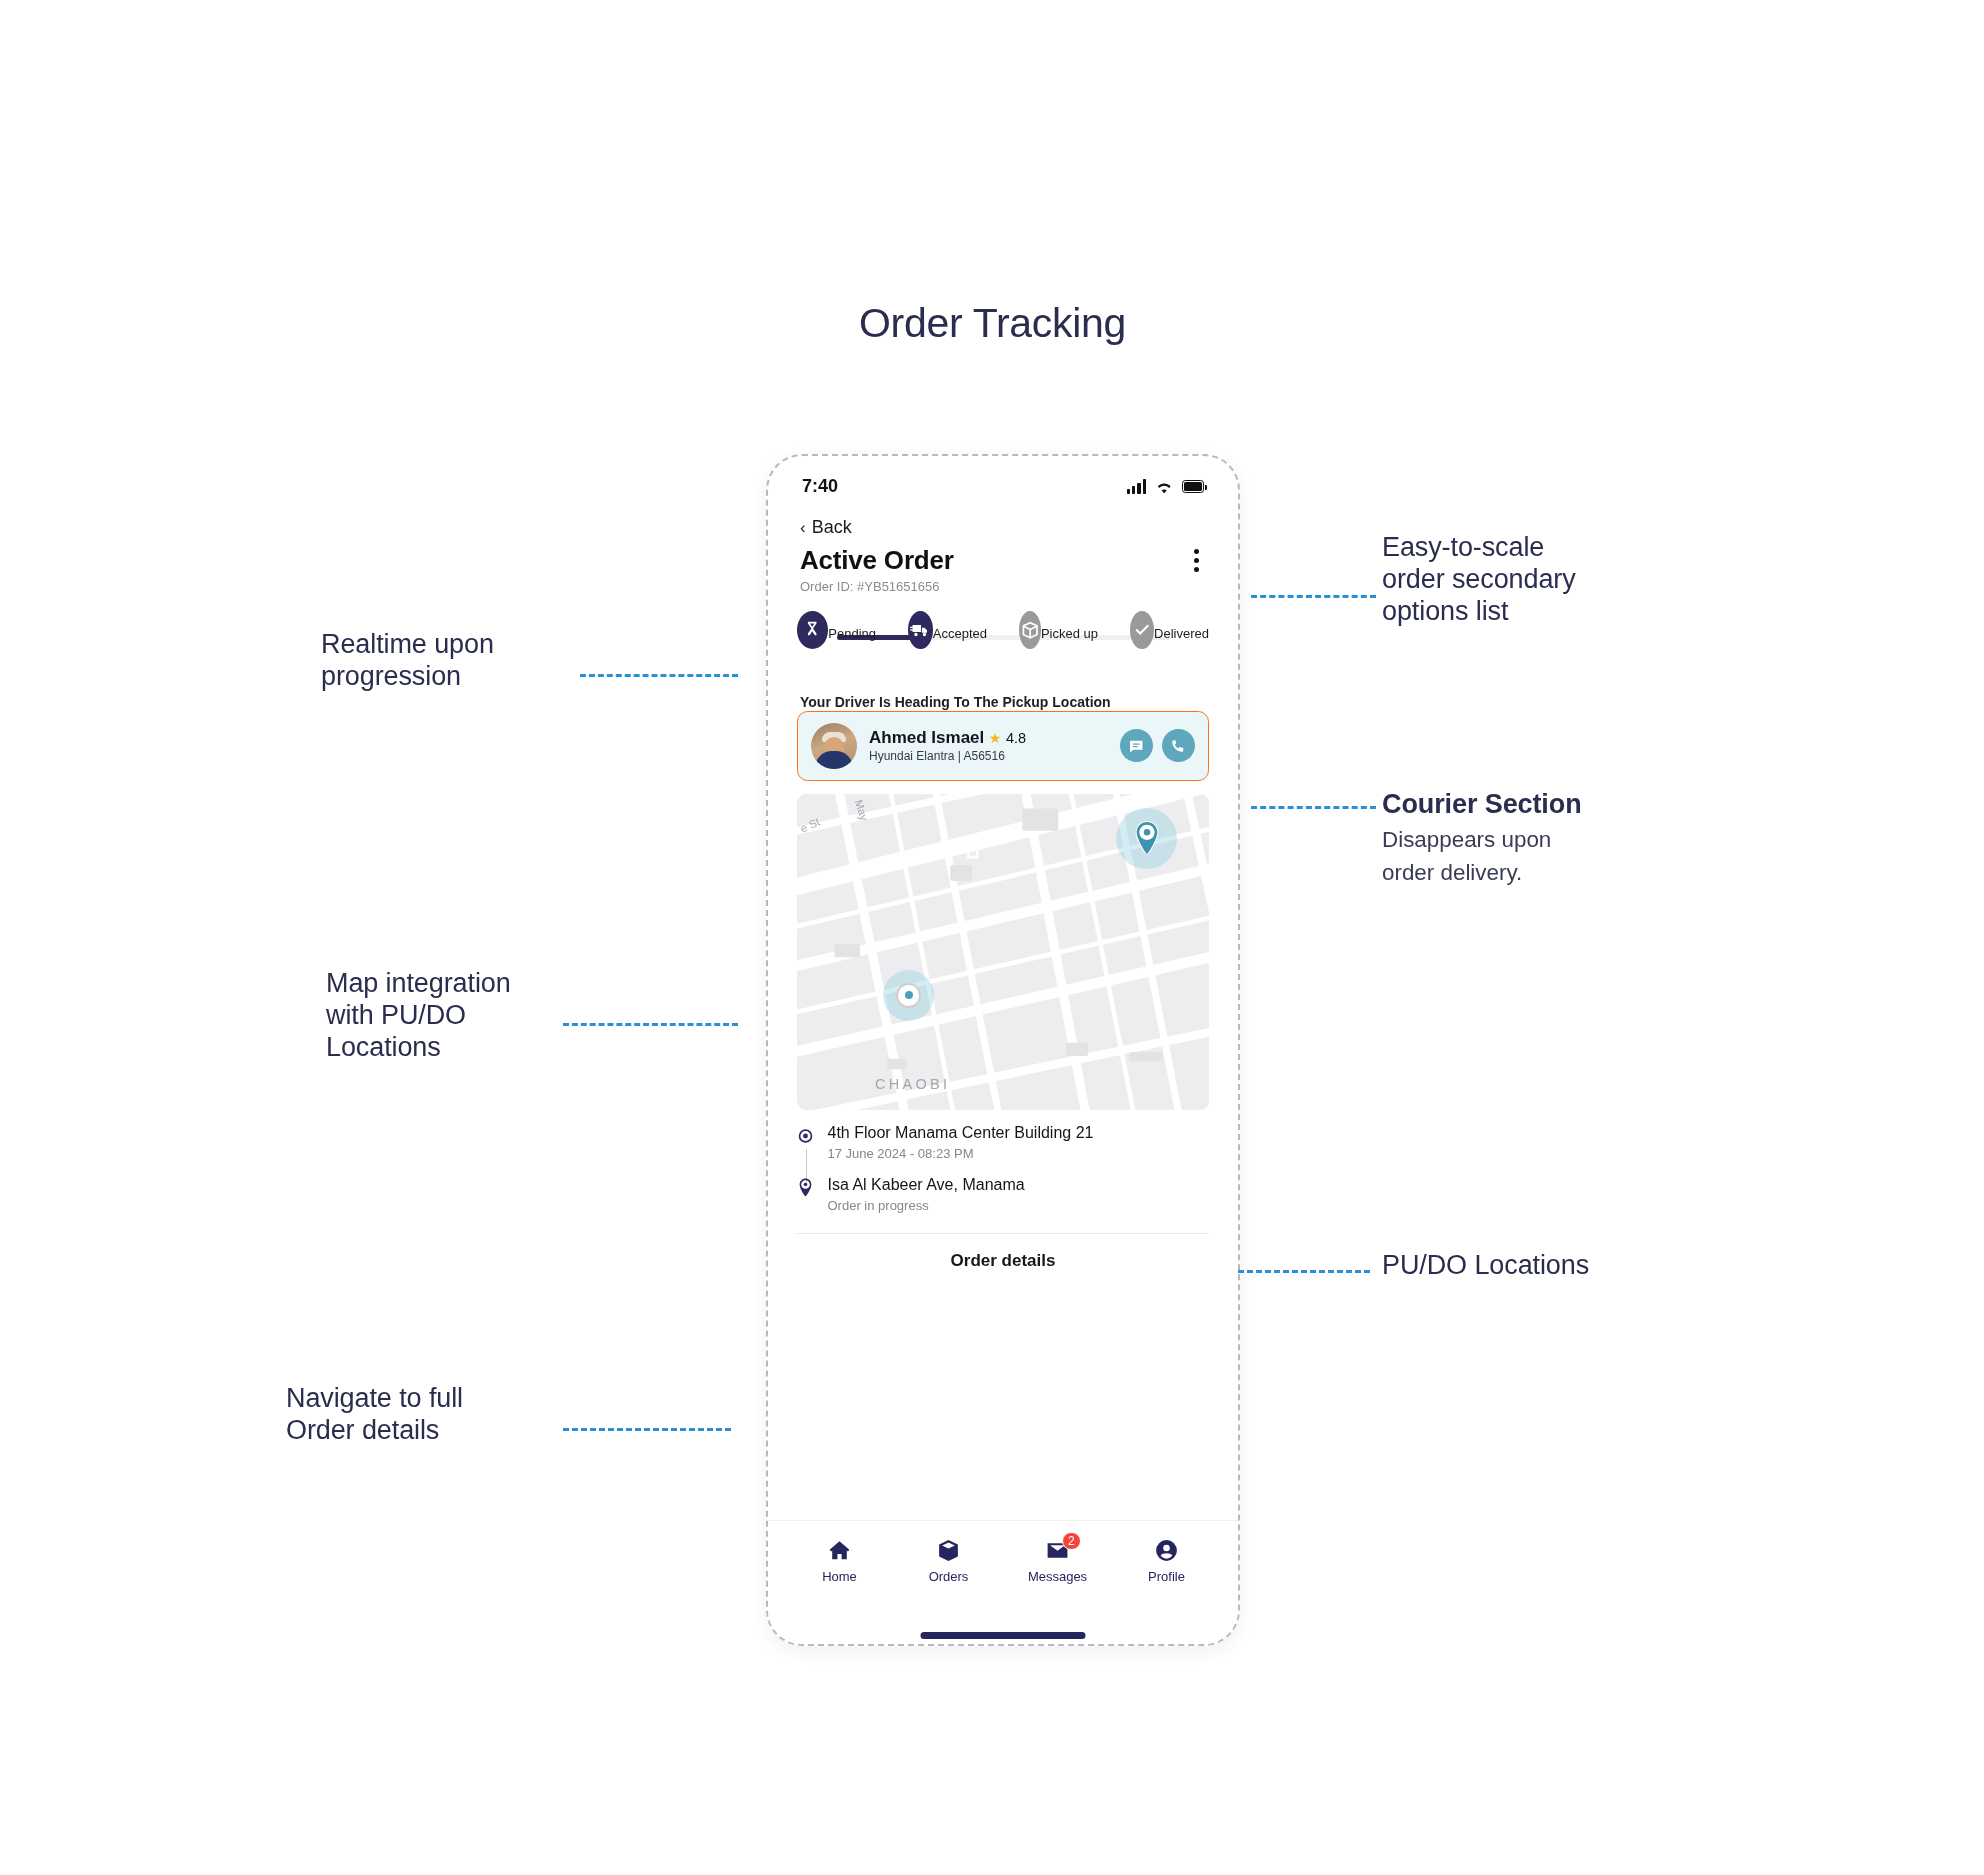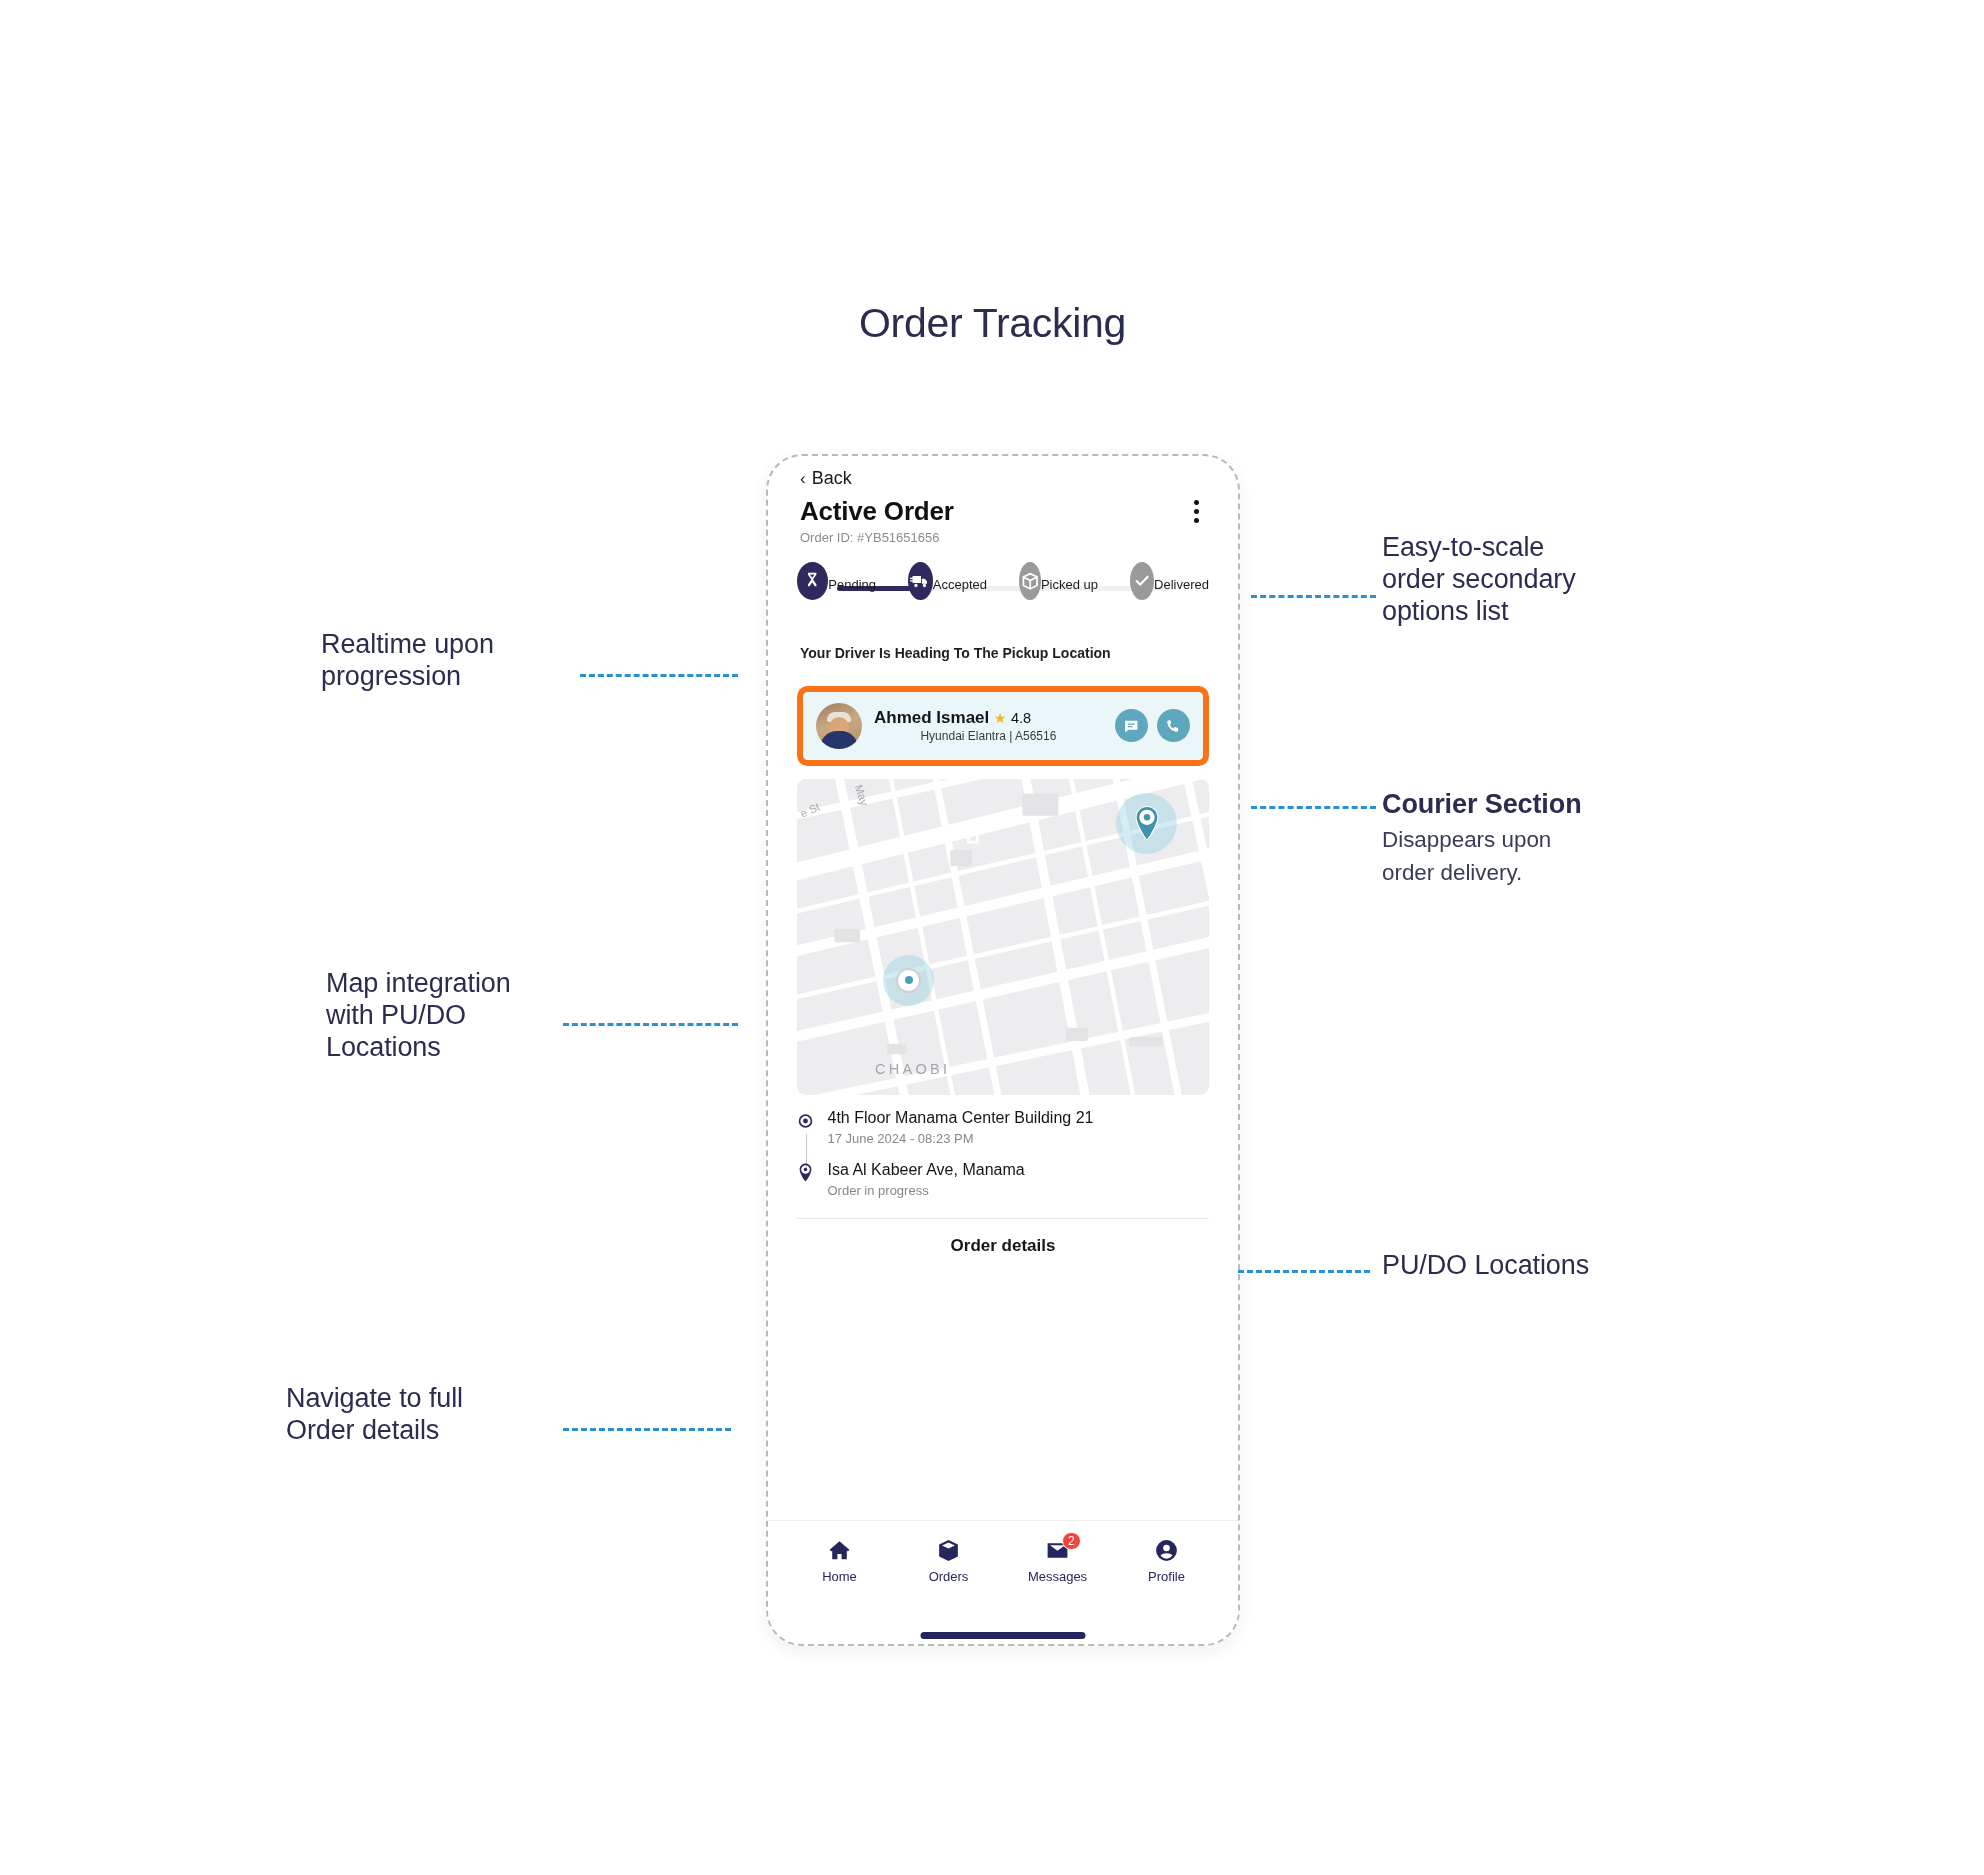--- a/index.html
+++ b/index.html
@@ -88,24 +88,24 @@
   .step.active .step-dot { background: #2e2a5e; }
   .step-dot svg { width: 20.4px; height: 20.4px; fill: #fff; }
   .step-label { margin-top: 7.2px; font-size: 13px; color: #1c1c1c; white-space: nowrap; }
 
   
   .driver-head {
     margin: 10.5px 32px 0 32px;
     font-size: 14px; font-weight: bold; color: #1f1f24;
   }
   .driver-card {
-    margin: 25px 29px 0 29px;
-    background: #eaf6f8; border: 6px solid #f97316;
+    margin: 1px 29px 0 29px;
+    background: #eaf6f8; border: 1px solid #f97316;
     border-radius: 10.5px; padding: 11.2px 13px;
-    display: flex; align-items: center; gap: 12px; text-align: center;
+    display: flex; align-items: center; gap: 12px;
   }
   .avatar {
     width: 46px; height: 46px; border-radius: 50%;
     flex: 0 0 46px; overflow: hidden; position: relative;
     background: linear-gradient(160deg,#9d7d5f 0%,#c9a882 45%,#b59069 100%);
   }
   .avatar .face {
     position:absolute; left:50%; top:30%; transform:translateX(-50%);
     width:20px; height:21px; border-radius:50% 50% 46% 46%;
     background:#d9a679;
@@ -224,20 +224,35 @@
 </style>
 </head>
 <body>
 
 <div class="page">
 
   <div class="page-title">Order Tracking</div>
 
   <div class="phone">
 
+    <div class="status-bar">
+      <div class="status-time">7:40</div>
+      <div class="status-icons">
+        <span class="sig">
+            <i></i>
+            <i></i>
+            <i></i>
+            <i></i>
+          </span>
+        <svg width="18.4" height="14" viewBox="0 0 24 18" fill="#111">
+          <path d="M12 17.2 8.6 13.5c1.9-1.7 4.9-1.7 6.8 0L12 17.2zM5.6 10.2l-2-2.2C6.2 5.5 8.9 4.3 12 4.3s5.8 1.2 8.4 3.7l-2 2.2C16.3 8.3 14.2 7.4 12 7.4s-4.3.9-6.4 2.8z"></path>
+        </svg>
+        <span class="batt"></span>
+      </div>
+    </div>
 
     <div class="back-row">
       <span class="back-chevron">‹</span>
       <span class="back-label">Back</span>
     </div>
 
     <div class="head-row">
       <div class="screen-title">Active Order</div>
       <div class="kebab">
           <span></span>

